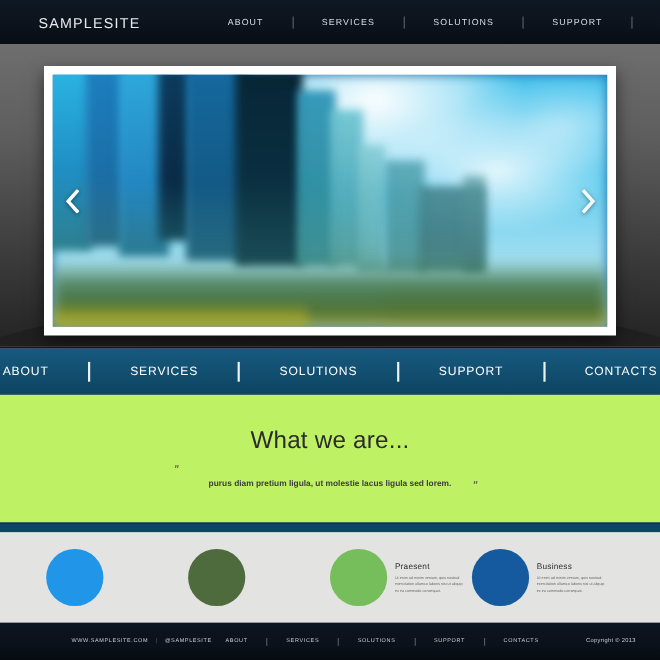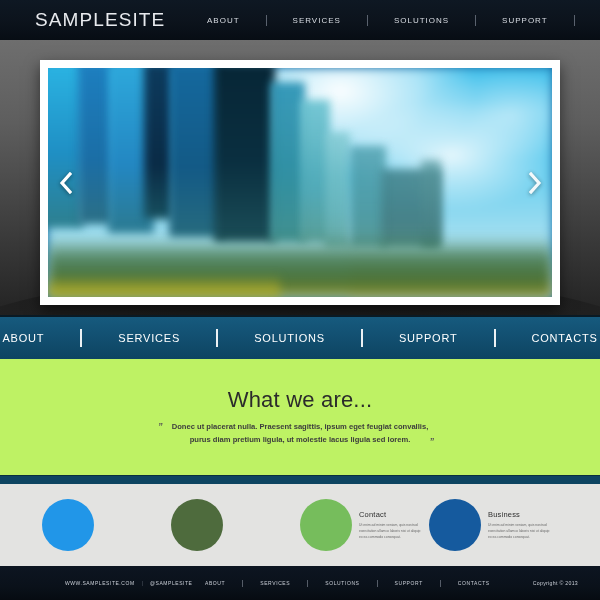--- a/index.html
+++ b/index.html
@@ -12,21 +12,21 @@
 
   
   .topbar {
     position:absolute; left:0; top:0; width:600px; height:40px;
     background:linear-gradient(180deg,#0e1823 0%, #0c131c 55%, #070d14 100%);
     display:flex; align-items:center;
   }
   .logo {
     margin-left:35px;
     color:#e8eaee;
-    font-size:19px;
+    font-size:13px;
     letter-spacing:1.1px;
     font-weight:300;
     font-family:"Liberation Sans", sans-serif;
     white-space:nowrap;
   }
   .topnav {
     position:absolute; left:205px; top:0; height:40px;
     display:flex; align-items:center;
   }
   .topnav .nav-link {
@@ -284,21 +284,21 @@
     <a class="nav-link" href="#">SUPPORT</a>
     <span class="sep"></span>
     <a class="nav-link" href="#">CONTACTS</a>
   </div>
 
   <div class="whitesection">
     <div class="section-title">What we are...</div>
     <div class="quote-block">
       <span class="qmark open">”</span>
       <div class="quote-text">
-        <span>Donec ut placerat nulla. Praesent sagittis, ipsum eget feugiat convallis,</span><br>
+        <br>
         <span>purus diam pretium ligula, ut molestie lacus ligula sed lorem.</span>
       </div>
       <span class="qmark close">”</span>
     </div>
   </div>
 
   <div class="divider"></div>
 
   <div class="features">
 
@@ -306,21 +306,21 @@
       <div class="circle" style="background:#2196e8"></div>
     </div>
 
     <div class="feature">
       <div class="circle" style="background:#4e6b3d"></div>
     </div>
 
     <div class="feature">
       <div class="circle" style="background:#76bd5c"></div>
       <div class="feat-text">
-        <div class="feat-title">Contact</div>
+        <div class="feat-title">Praesent</div>
         <div class="feat-desc">Ut enim ad minim veniam, quis nostrud exercitation ullamco laboris nisi ut aliquip ex ea commodo consequat.</div>
       </div>
     </div>
 
     <div class="feature">
       <div class="circle" style="background:#155a9e"></div>
       <div class="feat-text">
         <div class="feat-title">Business</div>
         <div class="feat-desc">Ut enim ad minim veniam, quis nostrud exercitation ullamco laboris nisi ut aliquip ex ea commodo consequat.</div>
       </div>

